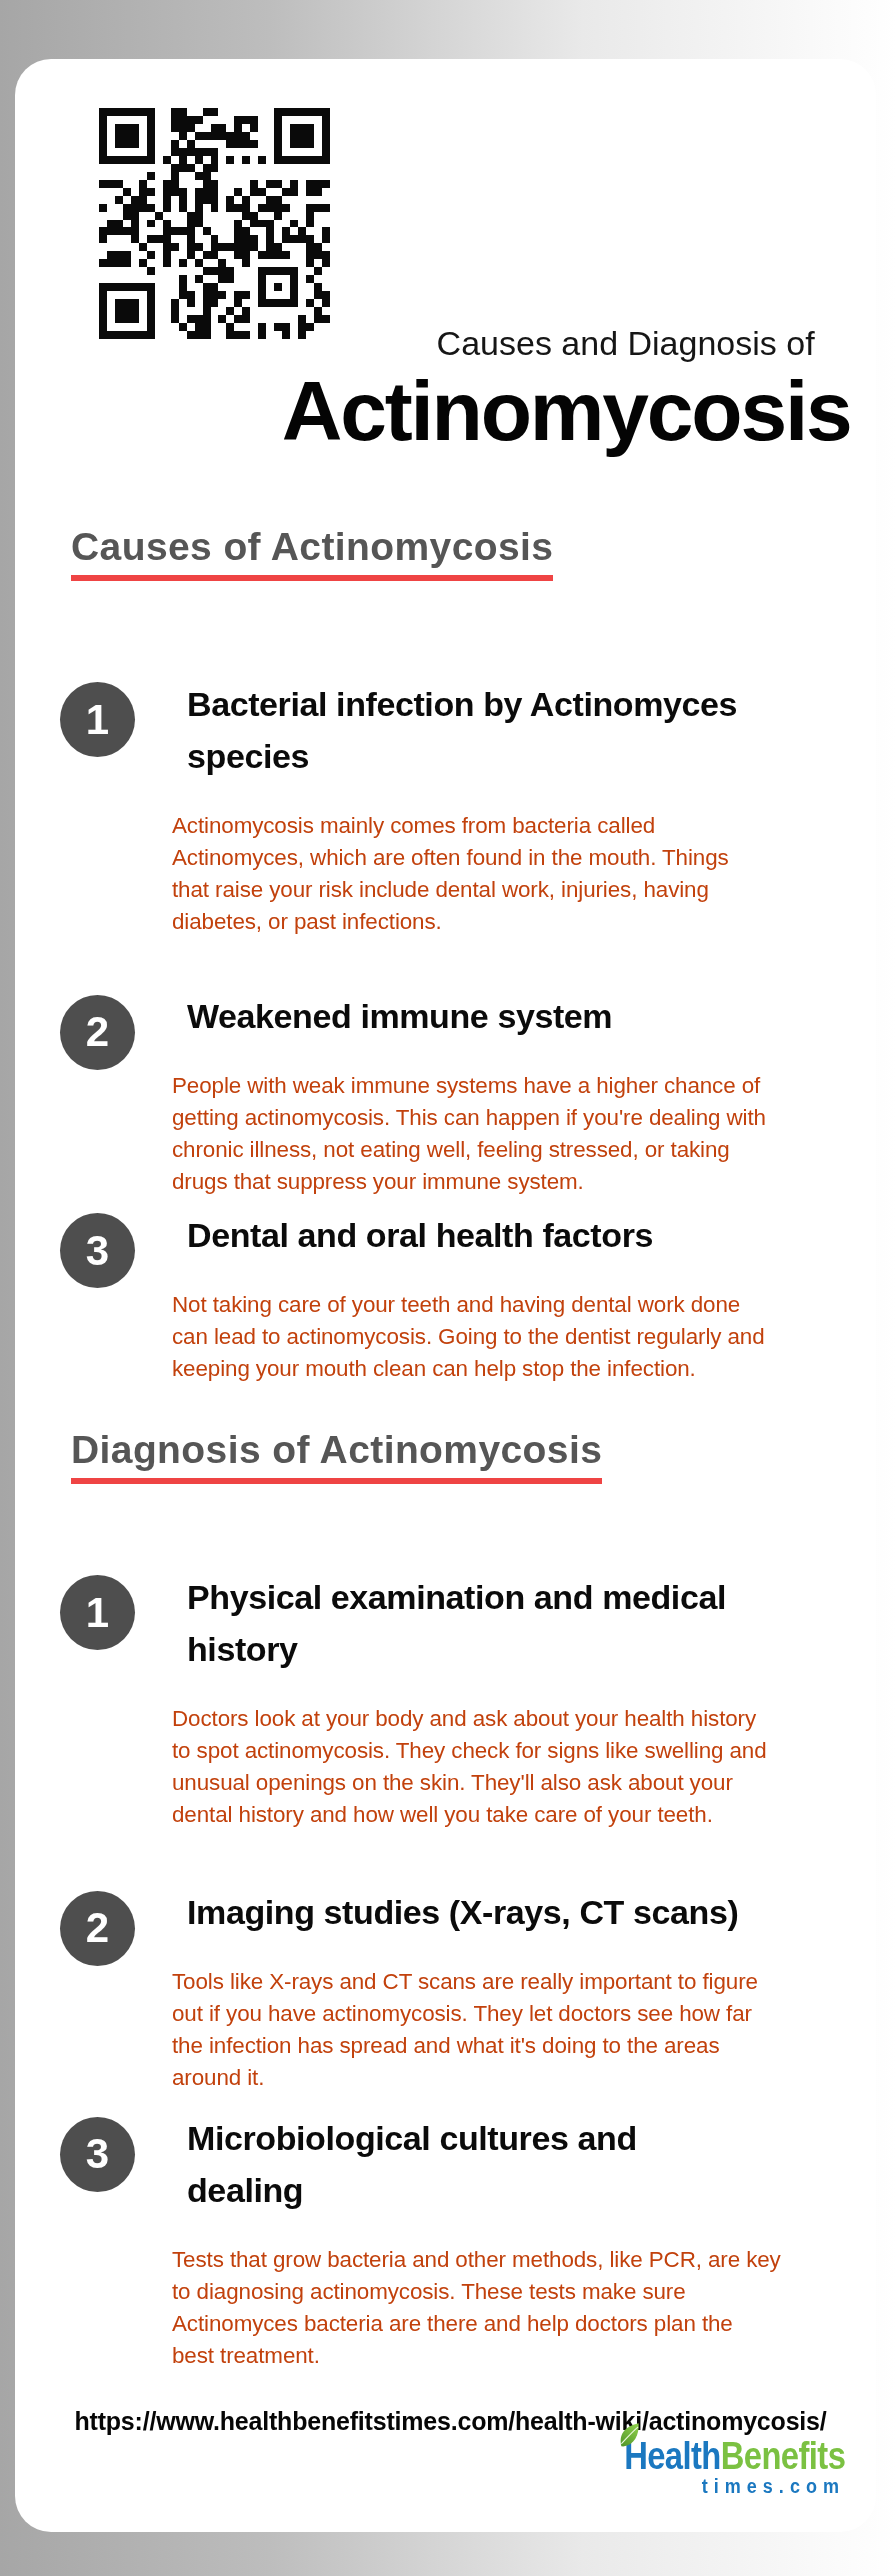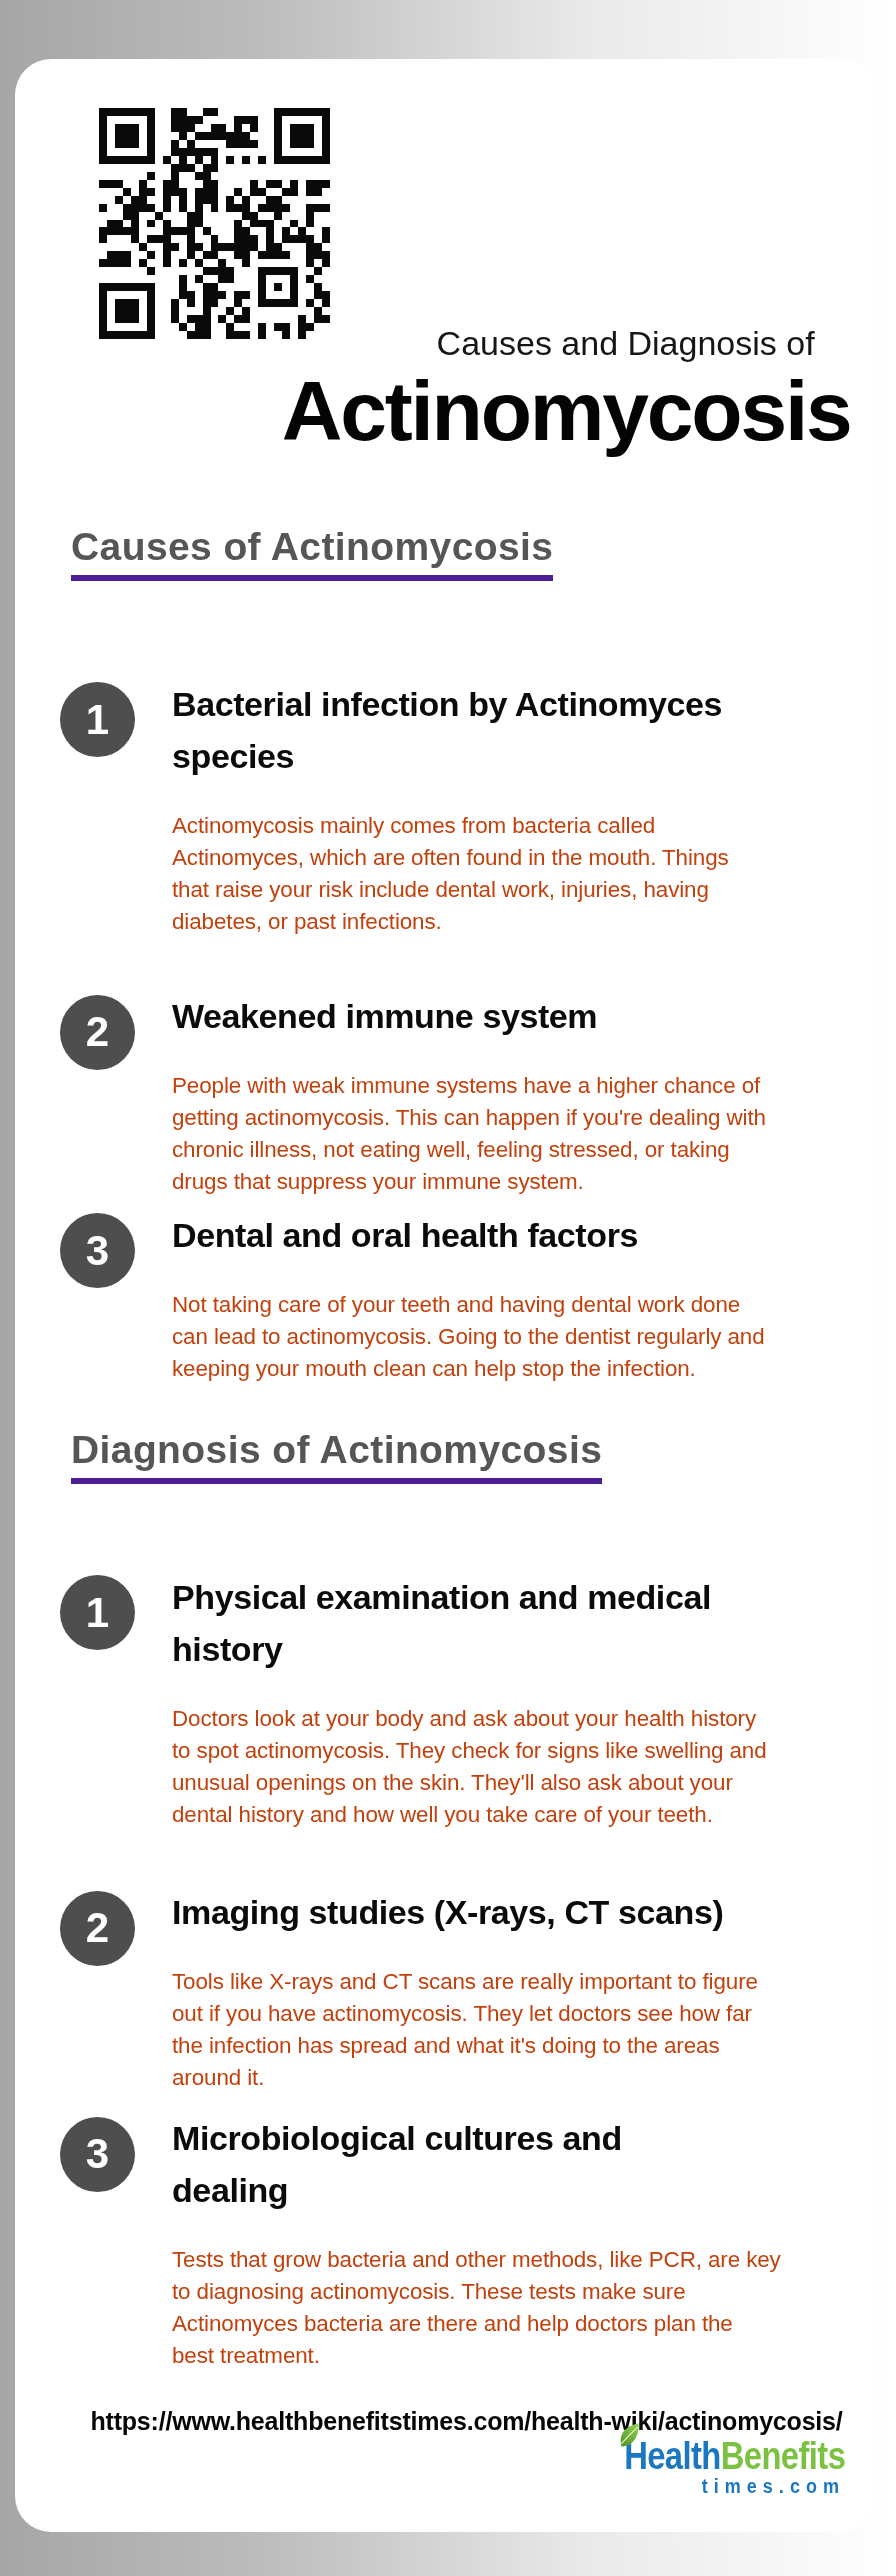--- a/index.html
+++ b/index.html
@@ -17,51 +17,51 @@
   .qr-wrap { position:absolute; left:84px; top:49px; width:231px; height:231px; }
   .qr-wrap svg { display:block; width:231px; height:231px; shape-rendering:crispEdges; }
   .title-block { position:absolute; right:25.4px; top:263px; text-align:right; }
   .subtitle { font-size:34px; line-height:42px; font-weight:400; color:#161616; padding-right:36px; letter-spacing:0px; }
   .main-title { font-size:84px; line-height:88px; font-weight:700; color:#040404; letter-spacing:-2.2px; margin:3px 0 0 4px; }
 
   .section { margin:0; }
   .sec-heading {
     display:inline-block; margin-left:56px; font-size:39px; line-height:45px; font-weight:700;
     color:var(--heading-gray,#565656); letter-spacing:0.4px;
-    border-bottom:6px solid #4c1d95; padding-bottom:6px;
+    border-bottom:6px solid #ef4444; padding-bottom:6px;
   }
   .sec-0 .sec-heading { margin-top:62px; }
   .sec-1 .sec-heading { margin-top:42px; }
 
   .item { display:flex; margin-left:45px; width:791px; }
   .sec-0 .item-0 { margin-top:69px; }
   .sec-0 .item-1 { margin-top:57px; }
   .sec-0 .item-2 { margin-top:15px; }
   .sec-1 .item-0 { margin-top:59px; }
   .sec-1 .item-1 { margin-top:60px; }
   .sec-1 .item-2 { margin-top:22.4px; }
 
   .badge {
     flex:0 0 auto; width:75px; height:75px; border-radius:50%;
     background:var(--badge-gray,#4e4e4e); color:#ffffff;
     display:flex; align-items:center; justify-content:center;
     font-size:42px; font-weight:700; line-height:1;
   }
   .item-content { margin-left:37px; }
   .item-title {
-    margin:-4.5px 0 0 0; font-size:34px; line-height:52px; font-weight:700;
+    margin:-4.5px 0 0 15px; font-size:34px; line-height:52px; font-weight:700;
     color:#0b0b0b; letter-spacing:-0.4px; white-space:pre-line;
   }
   .item-body {
     margin:28px 0 0 0; font-size:22.4px; line-height:32px; font-weight:400;
     color:#c2410c; max-width:717px; white-space:pre-line; letter-spacing:-0.1px;
   }
 
   .footer-url {
-    margin-top:34px; padding-left:42px; width:819px; text-align:center;
+    margin-top:34px; padding-left:26px; width:819px; text-align:center;
     font-size:25px; line-height:30px; font-weight:700; color:#060606; letter-spacing:-0.2px;
   }
   .logo { text-align:right; padding-right:31px; }
   .logo-main {
     position:relative; display:inline-block; font-size:39px; line-height:39px; font-weight:700;
     transform:scaleX(0.84); transform-origin:right center; letter-spacing:-0.7px;
   }
   .logo-health { color:var(--logo-blue,#1b78c0); }
   .logo-benefits { color:var(--logo-green,#7bc142); }
   .leaf-icon { position:absolute; left:-7.5px; top:-12.7px; width:28px; height:24px; }

